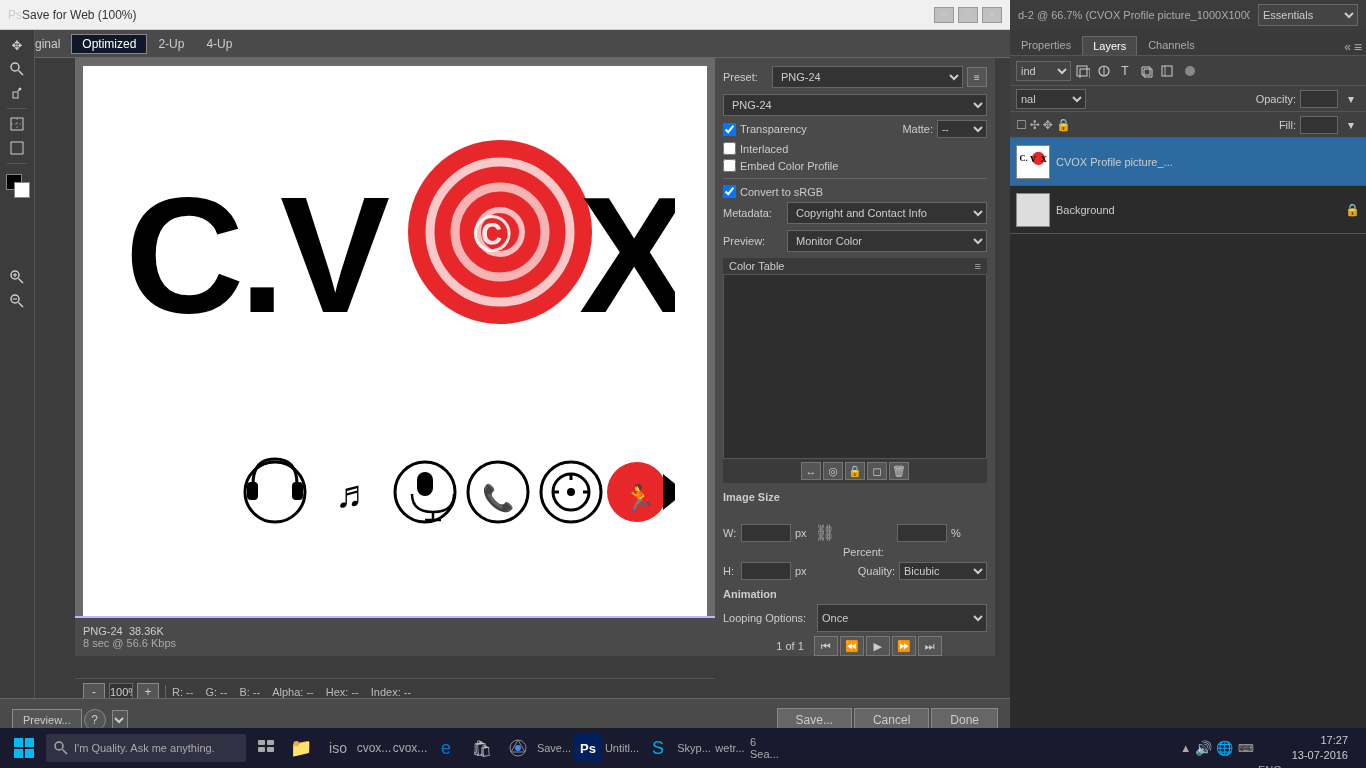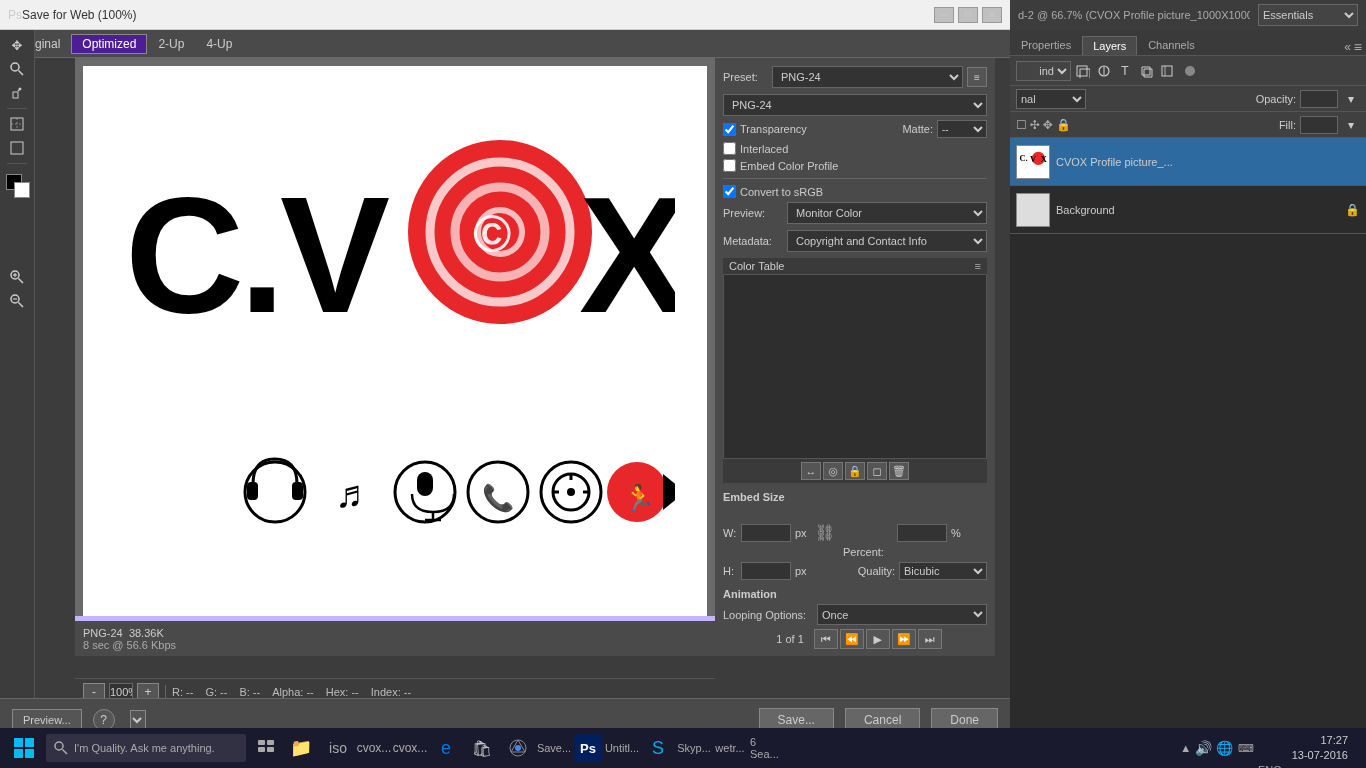--- a/index.html
+++ b/index.html
@@ -17,21 +17,21 @@
       padding: 0 8px; border-bottom: 1px solid #ccc;
     }
     .dialog-title { font-size: 12px; color: #333; flex: 1; }
 
     
     .tab-bar {
       display: flex; align-items: center; padding: 4px 8px; background: #4a4a4a;
       border-bottom: 1px solid #666; height: 28px;
     }
     .tab { padding: 2px 10px; font-size: 12px; color: #ccc; cursor: pointer; border: 1px solid transparent; }
-    .tab.active { background: #4c1d95; color: #fff; border-color: #888; }
+    .tab.active { background: #0f172a; color: #fff; border-color: #888; }
 
     
     .canvas-area {
       position: absolute; top: 58px; left: 75px; width: 640px; height: 598px;
       background: #6a6a6a; overflow: hidden;
     }
     .canvas-inner {
       position: absolute; top: 8px; left: 8px; right: 8px; bottom: 8px;
       background: #fff; display: flex; align-items: center; justify-content: center;
     }
@@ -92,33 +92,33 @@
     .image-size-section { margin-top: 8px; }
     .section-title { font-size: 11px; color: #ccc; font-weight: bold; margin-bottom: 4px; }
     .size-label { font-size: 11px; color: #ccc; width: 14px; }
     .size-input { width: 50px; height: 18px; background: #333; border: 1px solid #666; color: #ccc; font-size: 11px; text-align: center; }
     .size-unit { font-size: 11px; color: #ccc; }
 
     
     .animation-section { margin-top: 8px; }
     .anim-row { display: flex; align-items: center; gap: 4px; margin-bottom: 4px; }
     .anim-label { font-size: 11px; color: #ccc; min-width: 90px; }
-    .anim-select { height: 21px; background: #333; border: 1px solid #666; color: #ccc; font-size: 11px; flex: 1; }
+    .anim-select { height: 28px; background: #333; border: 1px solid #666; color: #ccc; font-size: 11px; flex: 1; }
     .anim-controls {
       display: flex; align-items: center; justify-content: center;
       gap: 2px; margin-top: 4px;
     }
     .anim-btn { width: 24px; height: 20px; background: #555; border: 1px solid #777; color: #ccc; font-size: 11px; cursor: pointer; display: flex; align-items: center; justify-content: center; }
     .anim-counter { font-size: 11px; color: #ccc; padding: 0 8px; }
 
     
     .bottom-bar {
       position: absolute; bottom: 0; left: 0; right: 0; height: 42px;
       background: #4a4a4a; display: flex; align-items: center;
-      padding: 0 12px; gap: 11px; border-top: 1px solid #666;
+      padding: 0 12px; gap: 2px; border-top: 1px solid #666;
     }
     .preview-btn {
       padding: 4px 10px; background: #555; border: 1px solid #888;
       color: #ccc; font-size: 11px; cursor: pointer; display: flex; align-items: center; gap: 4px;
     }
     .help-btn { width: 22px; height: 22px; background: #555; border: 1px solid #888; border-radius: 50%; color: #ccc; font-size: 12px; cursor: pointer; display: flex; align-items: center; justify-content: center; }
     .spacer { flex: 1; }
     .dialog-btn { padding: 4px 18px; background: #666; border: 1px solid #888; color: #ccc; font-size: 12px; cursor: pointer; }
 
     
@@ -314,21 +314,21 @@
         <line x1="438" y1="380" x2="444" y2="380" stroke="#000" stroke-width="3"></line>
 
         <circle cx="522" cy="380" r="30" fill="#e8272a"></circle>
         <text x="508" y="395" font-size="26" fill="#fff">🏃</text>
 
         <polygon points="548,362 548,398 570,380" fill="#000"></polygon>
         <rect x="570" y="362" width="6" height="36" fill="#000"></rect>
       </svg>
     </div>
 
-    <div style="position:absolute;bottom:0;left:0;right:0;height:40px;background:#4a4a4a;border-top:5px solid #c4b5fd;display:flex;flex-direction:column;justify-content:center;padding:0 8px;">
+    <div style="position:absolute;bottom:0;left:0;right:0;height:40px;background:#4a4a4a;border-top:2px solid #c4b5fd;display:flex;flex-direction:column;justify-content:center;padding:0 8px;">
       <div style="font-size:11px;color:#ccc;">
         <span>PNG-24</span>&nbsp;
         <span>38.36K</span>
       </div>
       <div style="font-size:11px;color:#aaa;">8 sec @ 56.6 Kbps</div>
     </div>
   </div>
 
   <div style="position:absolute;top:678px;left:75px;width:640px;height:26px;background:#3c3c3c;display:flex;align-items:center;padding:0 8px;gap:6px;border-top:1px solid #555;">
     <div style="display:flex;align-items:center;gap:4px;">
@@ -390,31 +390,31 @@
     <div class="divider"></div>
 
     
     <div class="checkbox-row">
       <input type="checkbox" checked="" id="cb-srgb" style="">
       <label for="cb-srgb">Convert to sRGB</label>
     </div>
 
     
     <div class="panel-row">
+      <span class="panel-label">Metadata:</span>
+      <select class="panel-select">
+        <option>Copyright and Contact Info</option>
+      </select>
+    </div>
+
+    
+    <div class="panel-row">
       <span class="panel-label">Preview:</span>
       <select class="panel-select">
         <option>Monitor Color</option>
-      </select>
-    </div>
-
-    
-    <div class="panel-row">
-      <span class="panel-label">Metadata:</span>
-      <select class="panel-select">
-        <option>Copyright and Contact Info</option>
       </select>
     </div>
 
     
     <div class="color-table-section">
       <div class="section-header">
         <span>Color Table</span>
         <span class="menu-icon">≡</span>
       </div>
       <div class="color-table-area"></div>
@@ -422,21 +422,21 @@
         <div class="ct-btn">↔</div>
         <div class="ct-btn">◎</div>
         <div class="ct-btn">🔒</div>
         <div class="ct-btn">◻</div>
         <div class="ct-btn">🗑</div>
       </div>
     </div>
 
     
     <div class="image-size-section">
-      <div class="section-title">Embed Size</div>
+      <div class="section-title">Image Size</div>
       <div style="display:flex;align-items:center;gap:4px;margin-bottom:4px;">
         <span class="size-label">W:</span>
         <input type="text" class="size-input" style="">
         <span class="size-unit">px</span>
         <span style="font-size:16px;color:#aaa;margin:0 4px;">⛓</span>
         <span class="size-label" style="min-width:50px;color:#ccc;font-size:11px;margin-top:39px;">Percent: </span>
         <input type="text" class="size-input" style="">
         <span class="size-unit">%</span>
       </div>
       <div style="display:flex;align-items:center;gap:4px;margin-bottom:4px;">
@@ -506,21 +506,21 @@
     <div class="ps-tab">Properties</div>
     <div class="ps-tab active">Layers</div>
     <div class="ps-tab">Channels</div>
     <div style="margin-left:auto;display:flex;align-items:center;gap:3px;padding-right:4px;">
       <span style="color:#aaa;cursor:pointer;font-size:12px;">«</span>
       <span style="color:#aaa;cursor:pointer;font-size:14px;">≡</span>
     </div>
   </div>
 
   <div class="ps-panel-toolbar">
-    <select style="width:55px;height:20px;background:#444;border:1px solid #666;color:#ccc;font-size:11px;text-align:right;">
+    <select style="width:55px;height:20px;background:#444;border:1px solid #666;color:#ccc;font-size:11px;">
       <option>ind</option>
     </select>
     <div class="ps-tool">
       <svg width="14" height="14" viewBox="0 0 14 14">
           <rect x="1" y="2" width="10" height="10" fill="none" stroke="#ccc" stroke-width="1"></rect>
           <rect x="4" y="5" width="10" height="10" fill="none" stroke="#ccc" stroke-width="1"></rect>
         </svg>
     </div>
     <div class="ps-tool">
       <svg width="14" height="14" viewBox="0 0 14 14">

